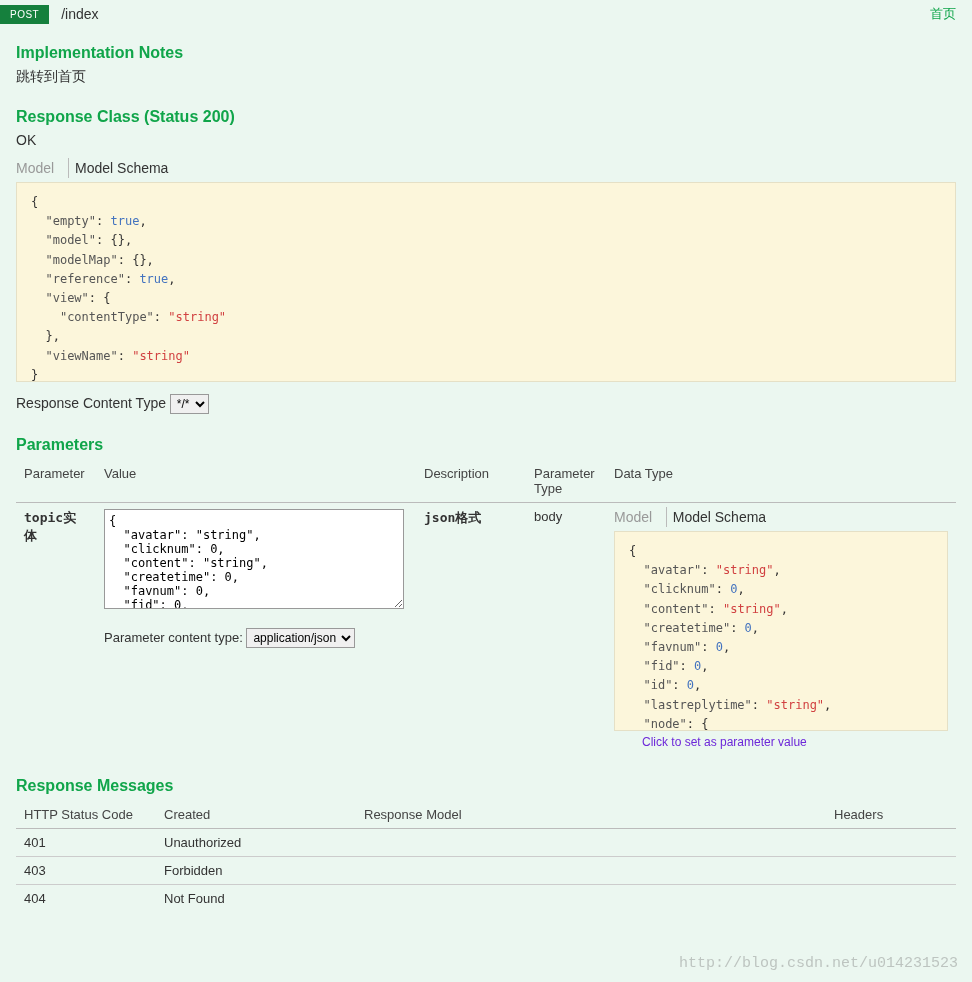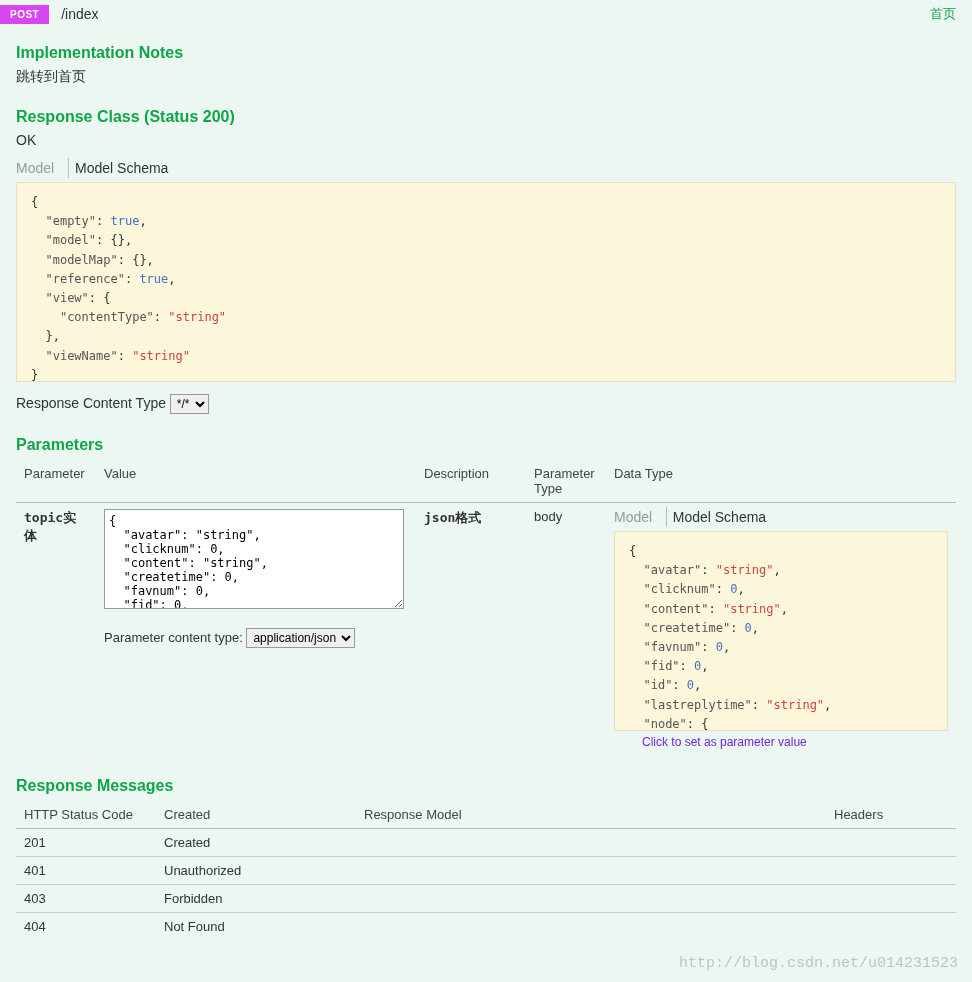--- a/index.html
+++ b/index.html
@@ -12,24 +12,24 @@
     width: 972px;
   }
   .op-header {
     display: flex;
     align-items: center;
     height: 28px;
     padding: 0;
     position: relative;
   }
   .method-badge {
-    background: #d946ef;
+    background: #15803d;
     color: #fff;
     font-size: 10px;
-    font-weight: bold;
+    font-weight: normal;
     padding: 4px 10px;
     letter-spacing: 0.5px;
   }
   .path {
     margin-left: 12px;
     font-size: 14px;
     color: #333;
   }
   .summary-link {
     position: absolute;
@@ -253,26 +253,20 @@
     <thead>
       <tr>
         <th style="width:140px">HTTP Status Code</th>
         <th style="width:200px">Created</th>
         <th>Response Model</th>
         <th style="width:130px">Headers</th>
       </tr>
     </thead>
     <tbody id="resp-rows">
         <tr>
-          <td>201</td>
-          <td>Created</td>
-          <td></td>
-          <td></td>
-        </tr>
-        <tr>
           <td>401</td>
           <td>Unauthorized</td>
           <td></td>
           <td></td>
         </tr>
         <tr>
           <td>403</td>
           <td>Forbidden</td>
           <td></td>
           <td></td>

